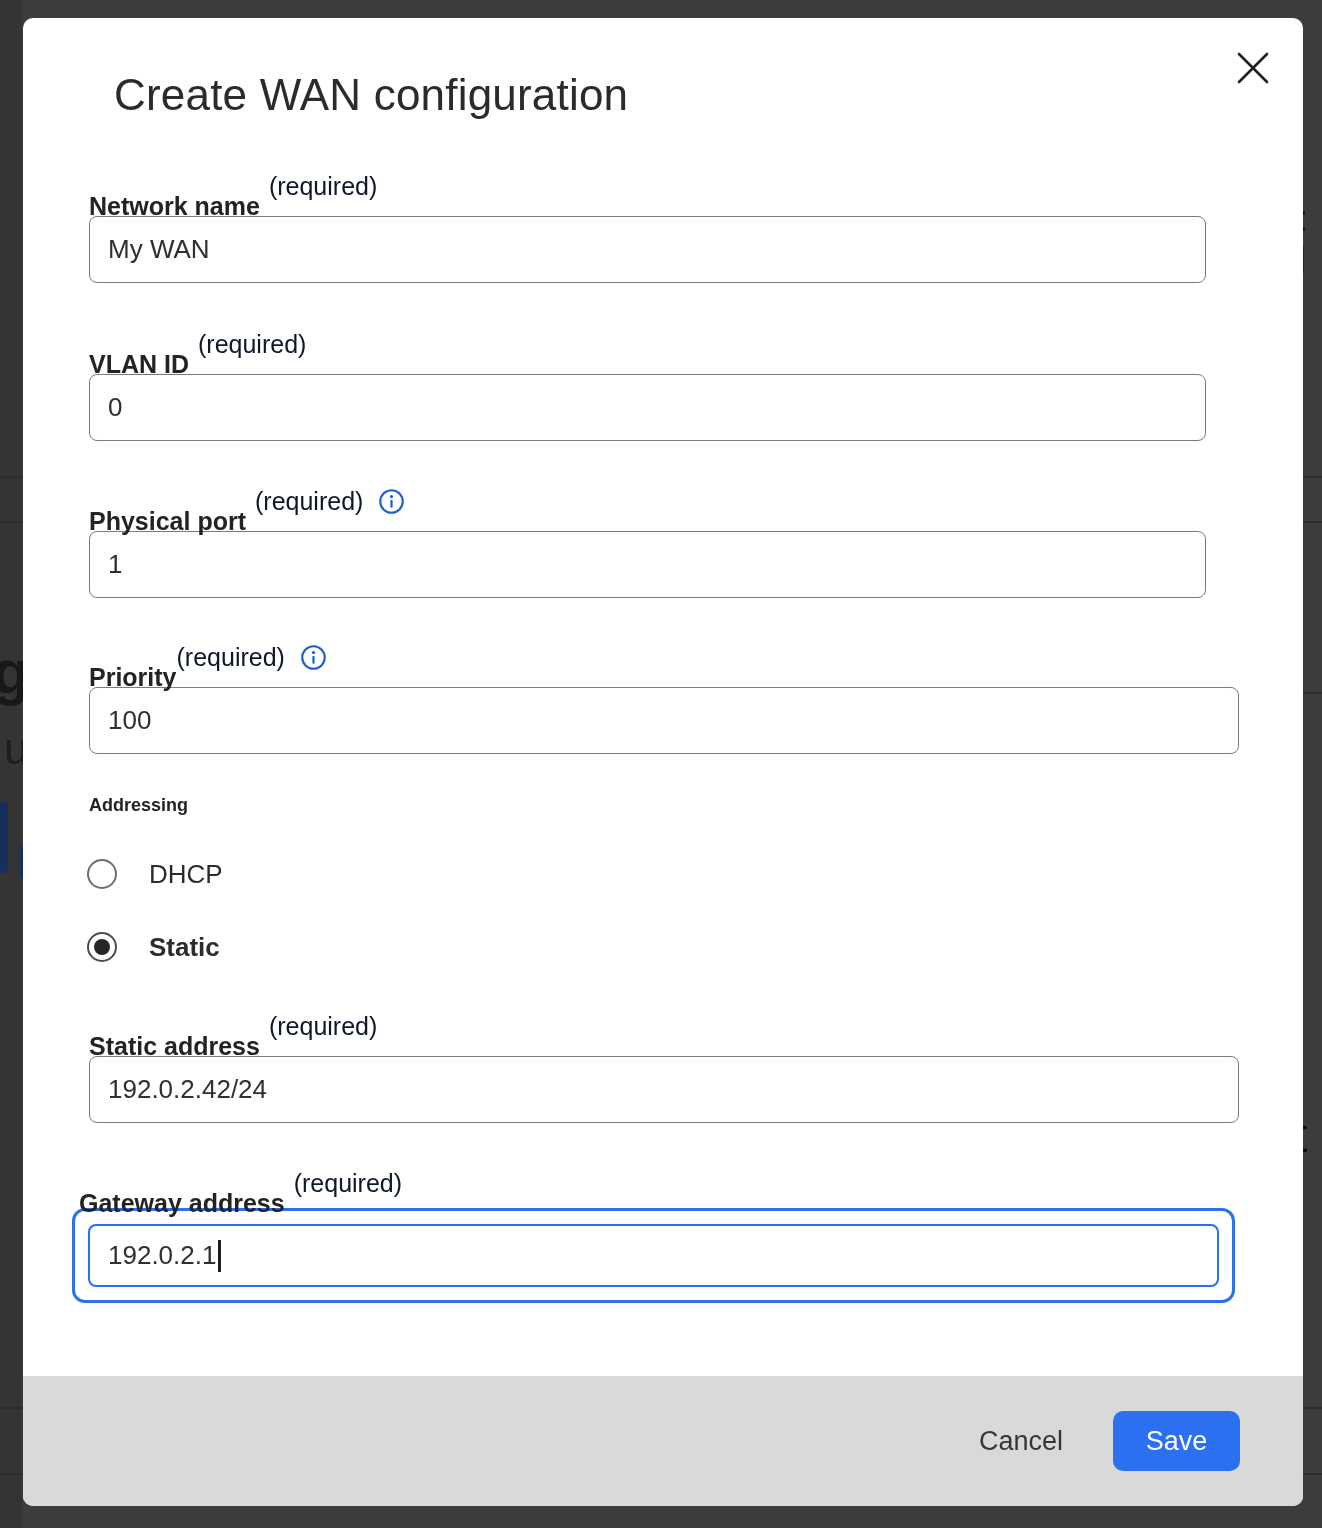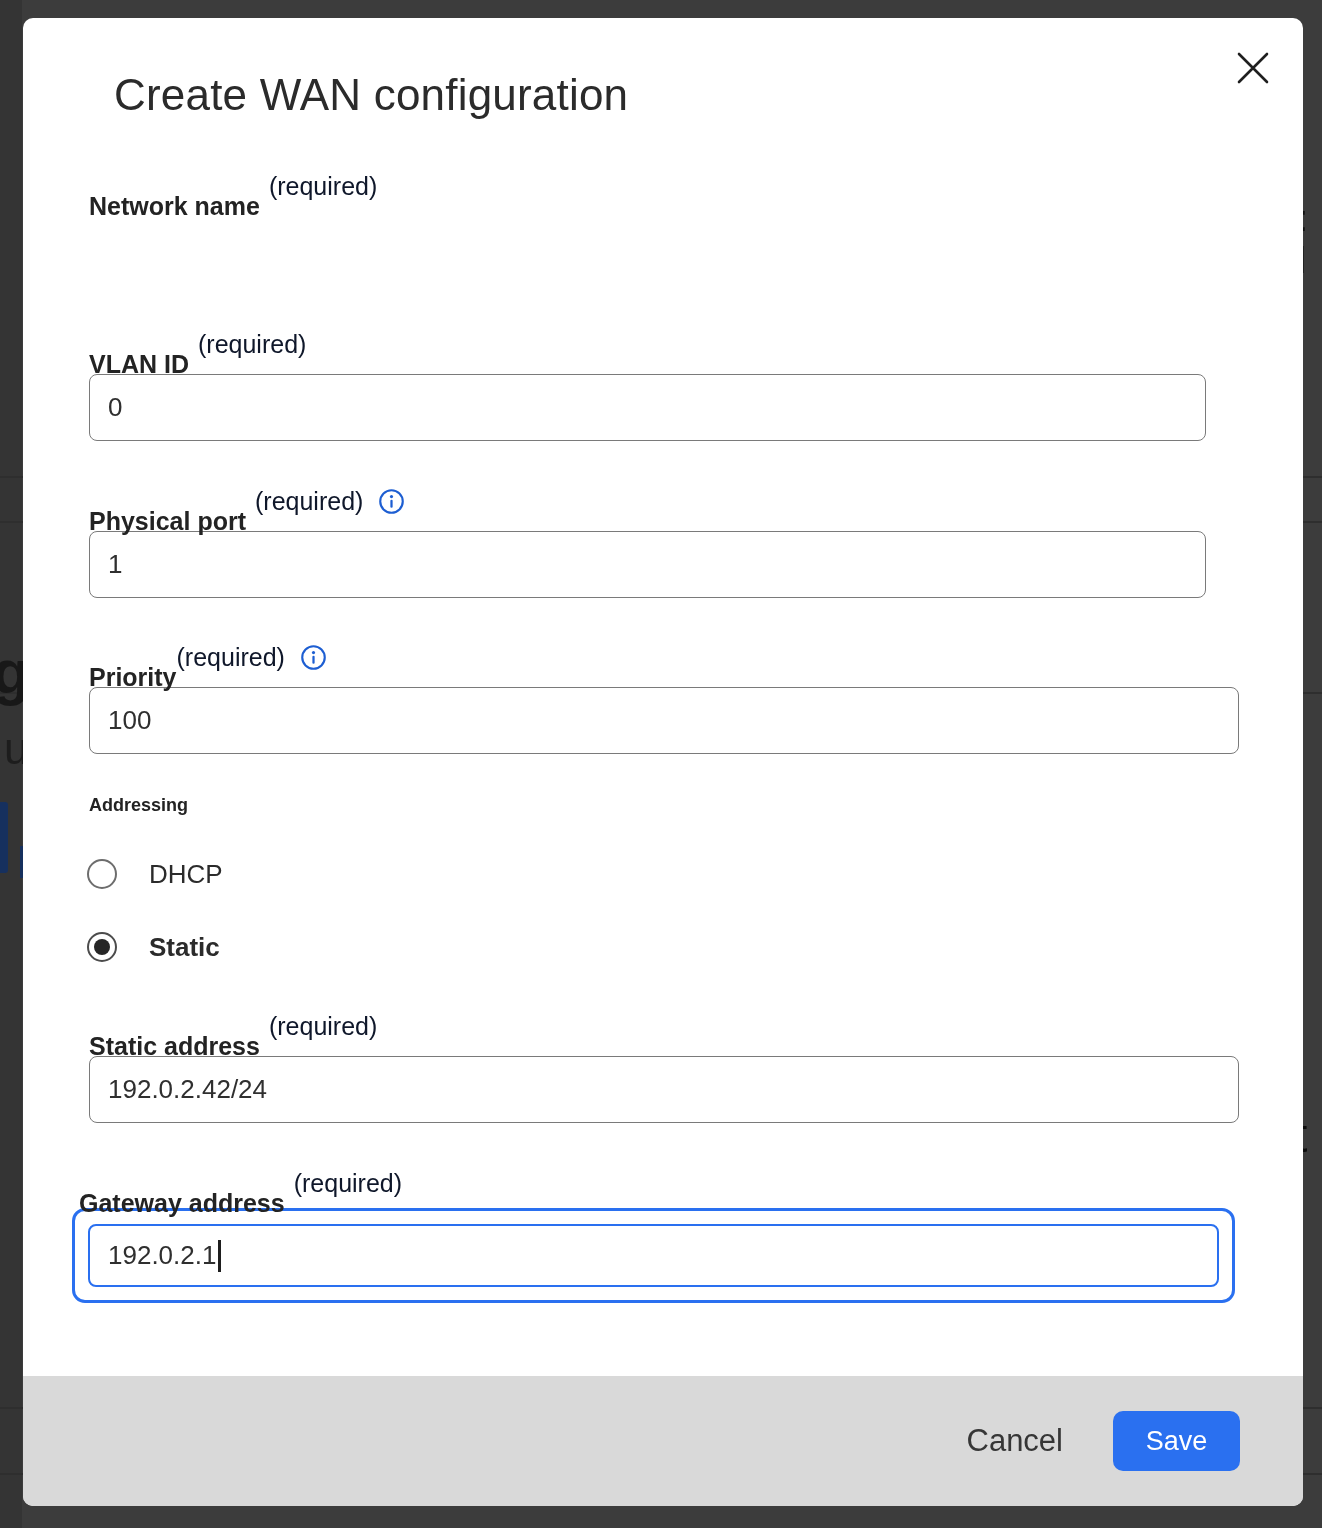--- a/index.html
+++ b/index.html
@@ -69,21 +69,21 @@
   .focus-wrap.focused .text-input { border:2px solid var(--accent,#2a70f0); }
   .caret { display:inline-block; width:2.5px; height:32px; background:#1e1e1e; margin-left:2px; }
 
   
   .footer {
     position:absolute; left:0; top:1358px; width:1280px; height:130px;
     background:var(--footer-bg,#d9d9d9);
     display:flex; align-items:center; justify-content:flex-end; gap:50px; padding-right:63px;
   }
   .cancel-btn {
-    background:none; border:none; font-size:31px; color:#363636; cursor:pointer;
+    background:none; border:none; font-size:27px; color:#363636; cursor:pointer;
     font-family:"Liberation Sans", sans-serif;
   }
   .save-btn {
     width:127px; height:60px; background:var(--accent,#2a70f0); color:#ffffff;
     border:none; border-radius:10px; font-size:27px; cursor:pointer;
     font-family:"Liberation Sans", sans-serif;
   }
 </style>
 </head>
 <body style="--overlay: #3c3c3c; --accent: #2a70f0; --info-blue: #1d5ed2; --footer-bg: #d9d9d9; --input-border: #7a7a7a; --navy: #16305e; --text: #262626;">
@@ -113,20 +113,23 @@
           <path d="M5 5 L33 33 M33 5 L5 33" stroke="#1f1f1f" stroke-width="2.6" stroke-linecap="round" fill="none"></path>
         </svg>
     </span>
   </button>
 
   <div class="field" style="top:150px">
     <div class="label-row">
       <span class="lbl">Network name</span>
       <span class="req">(required)</span>
     </div>
+    <div class="text-input">
+      <span>My WAN</span>
+    </div>
   </div>
 
   <div class="field" style="top:308px">
     <div class="label-row">
       <span class="lbl">VLAN ID</span>
       <span class="req">(required)</span>
     </div>
     <div class="text-input">
       <span>0</span>
     </div>

